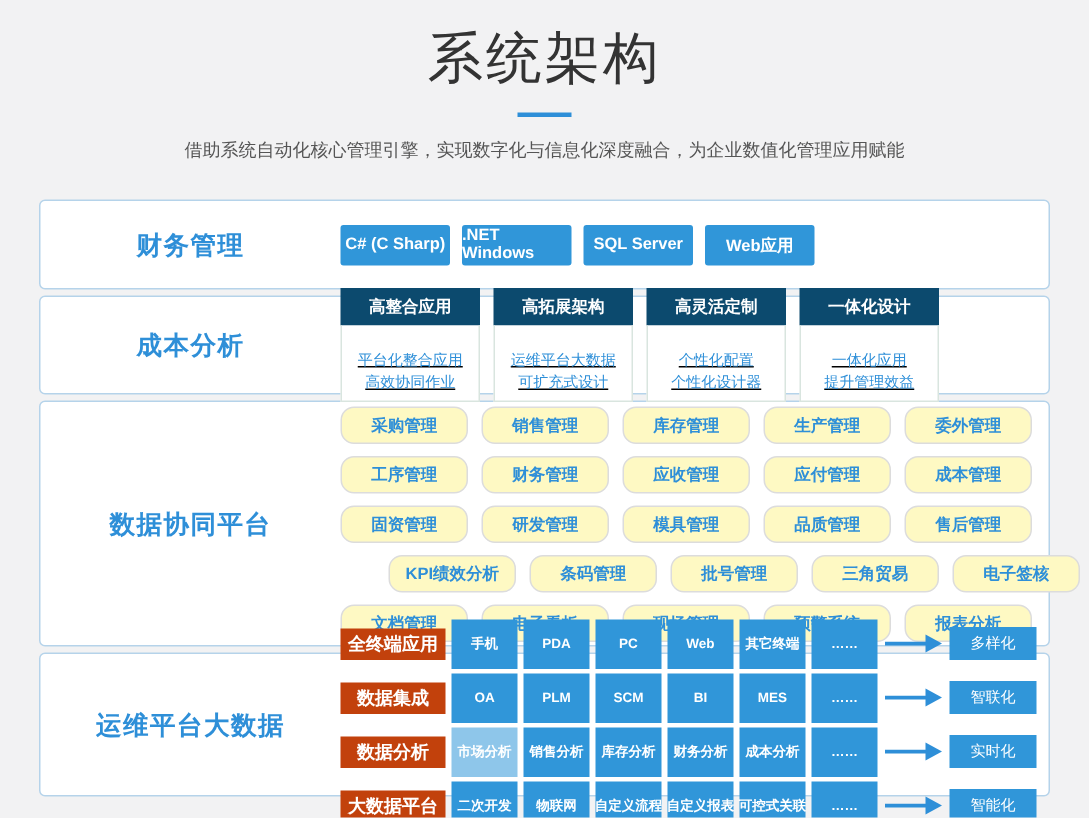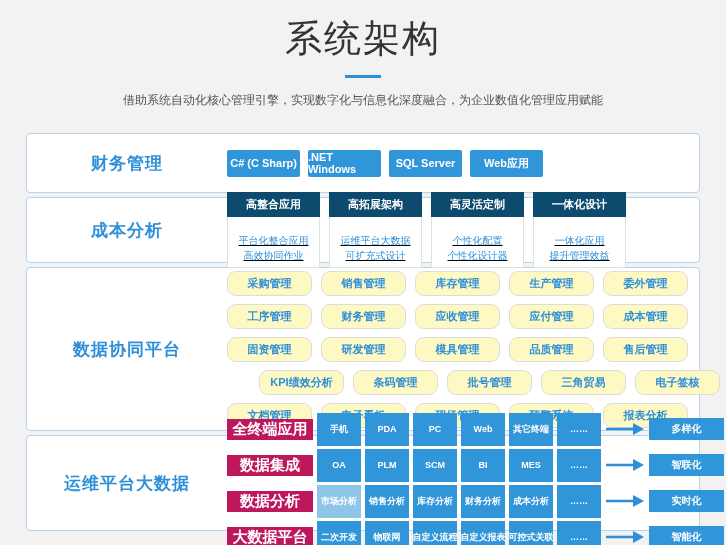--- a/index.html
+++ b/index.html
@@ -106,46 +106,46 @@
     white-space: nowrap;
     cursor: pointer;
   }
   .grid-btn.small { font-size: 11px; margin-left: 32px; }
 
   
   .panel-ops { height: 96px; }
   .ops-wrap { display: flex; flex-direction: column; gap: 3px; }
   .ops-row { display: flex; align-items: center; gap: 4px; }
   .ops-cat {
-    width: 86px; height: 21px;
-    background: #be185d;
-    color: #fff;
-    font-size: 15px;
+    width: 70px; height: 21px;
+    background: #c2410c;
+    color: #fff;
+    font-size: 12px;
     font-weight: 700;
     display: flex; align-items: center; justify-content: center;
     cursor: pointer;
   }
   .ops-item {
     width: 44px; height: 33px;
     background: #3096d9;
     color: #fff;
     font-size: 9px;
     font-weight: 600;
     display: flex; align-items: center; justify-content: center;
     white-space: nowrap;
     cursor: pointer;
   }
   .ops-item.light { background: #8ec6ea; }
   .ops-arrow { flex: 0 0 40px; height: 14px; }
   .ops-result {
-    width: 75px; height: 22px;
+    width: 58px; height: 22px;
     background: #3096d9;
     color: #fff;
     font-size: 10px;
-    font-weight: 700;
+    font-weight: 400;
     display: flex; align-items: center; justify-content: center;
     cursor: pointer;
   }
 </style>
 </head>
 <body>
 
 <div class="page">
 
   <div class="page-title">系统架构</div>

